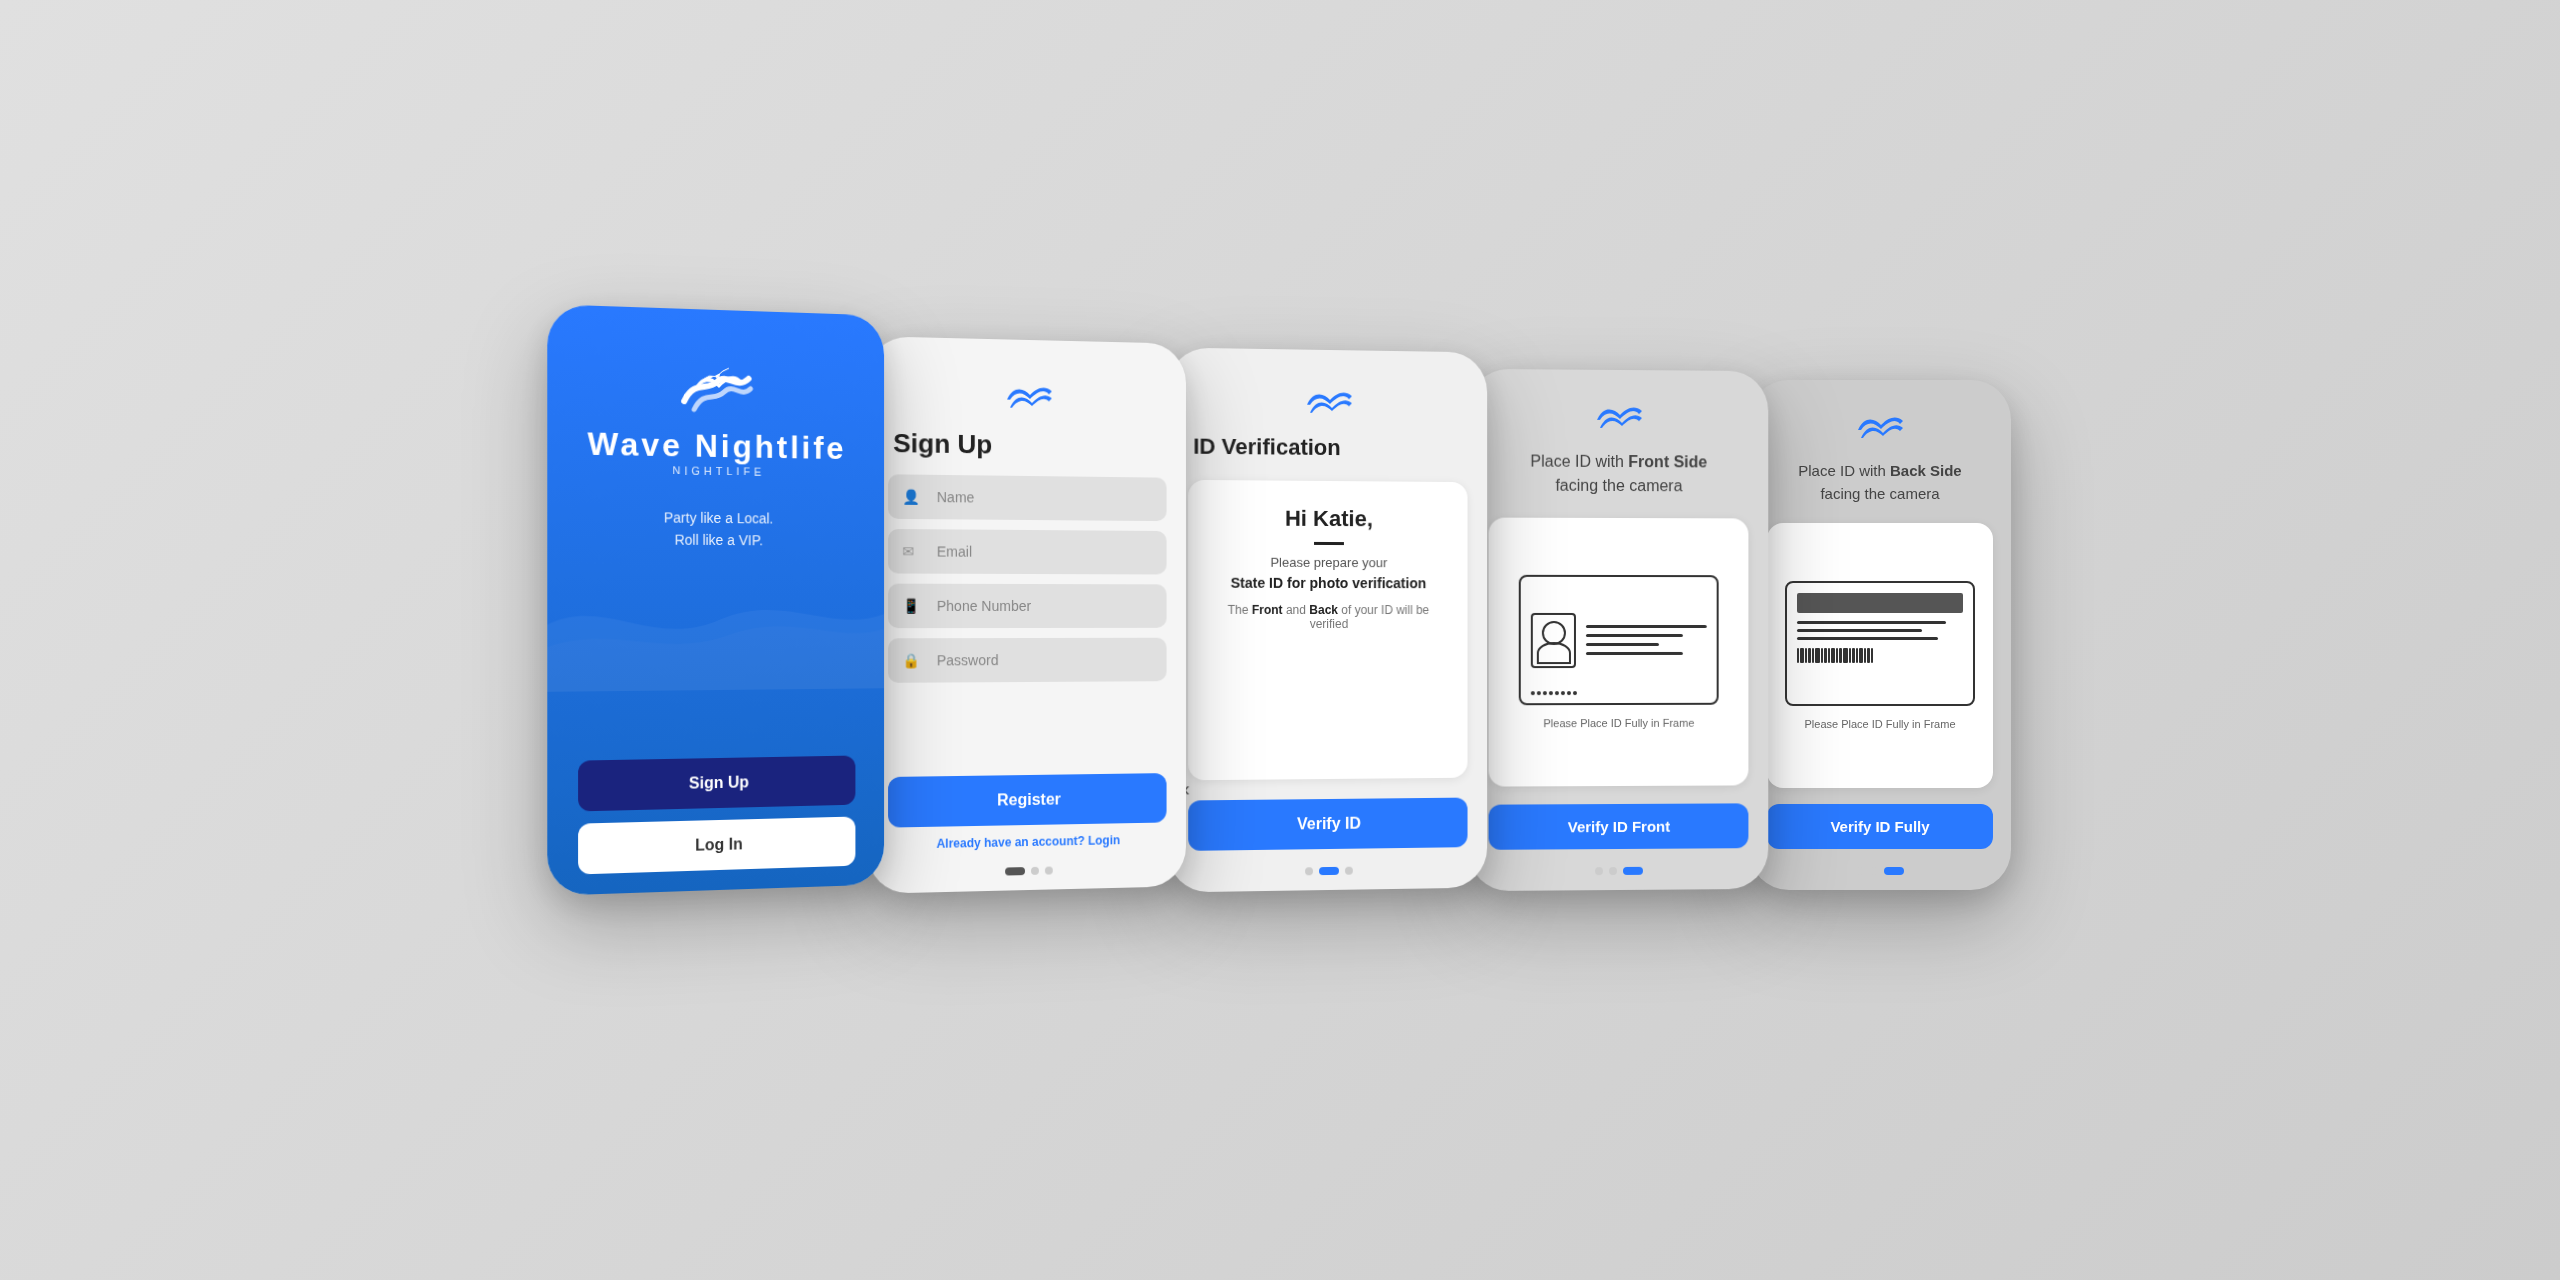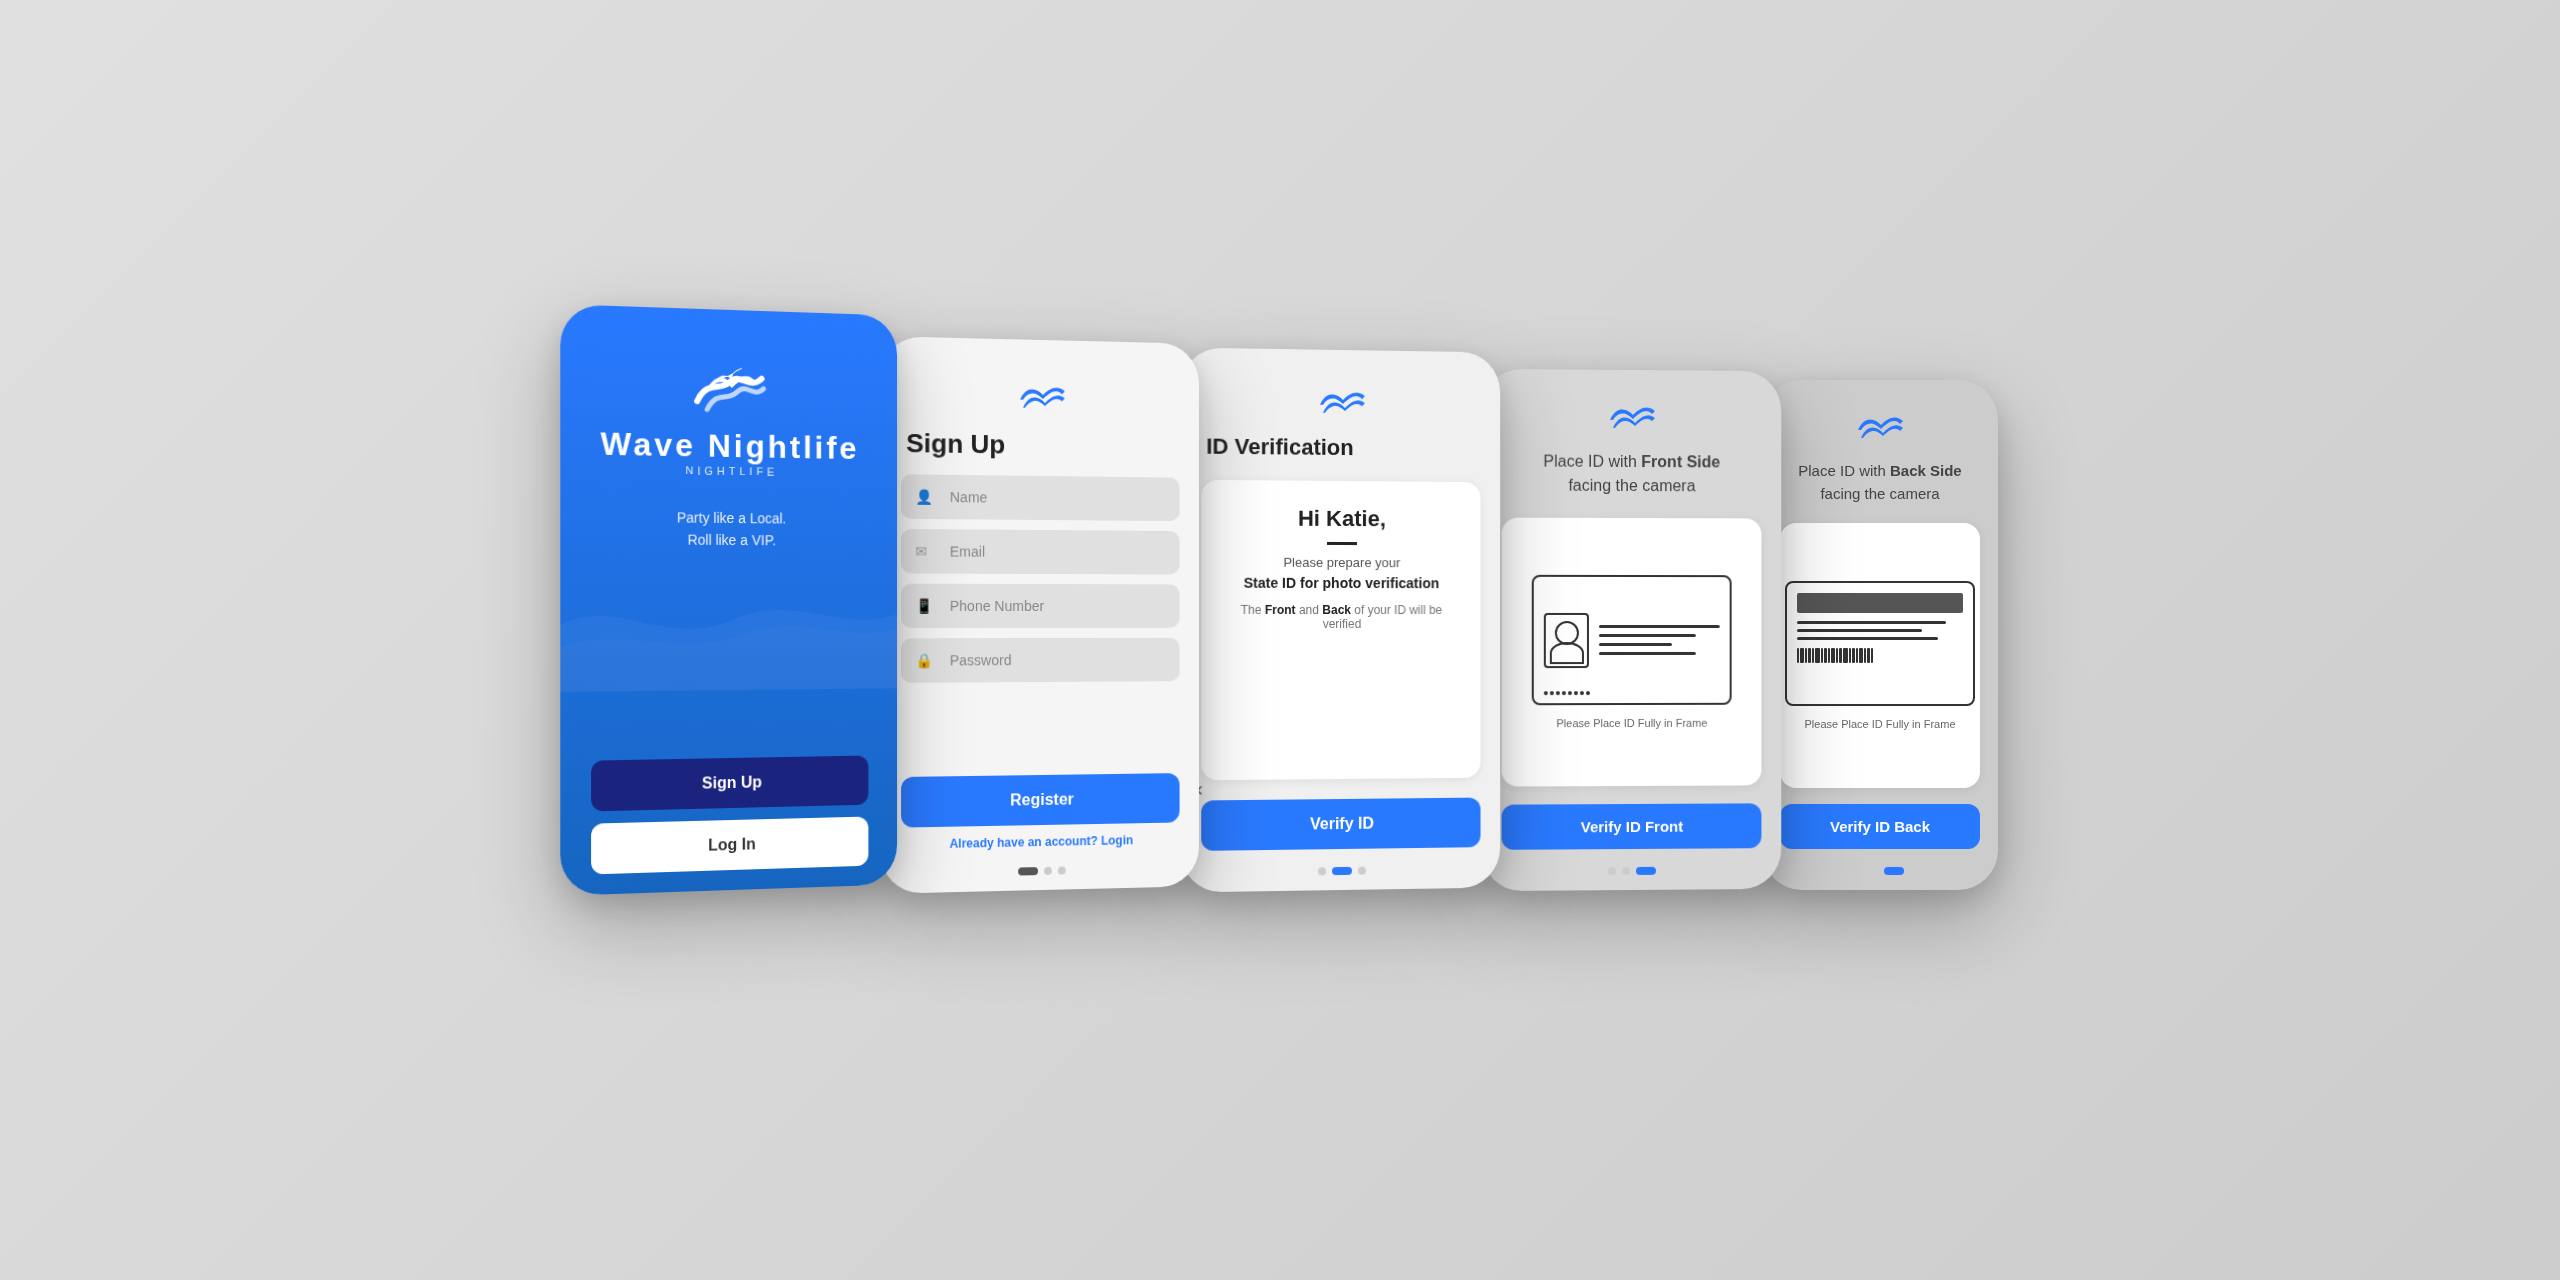--- a/index.html
+++ b/index.html
@@ -67,21 +67,21 @@
     .card-4 {
       width: 300px;
       height: 520px;
       background: #d8d8d8;
       z-index: 2;
       margin-right: -20px;
       transform: perspective(1200px) rotateY(2deg);
     }
 
     .card-5 {
-      width: 236px;
+      width: 262px;
       height: 510px;
       background: #cccccc;
       z-index: 1;
       transform: perspective(1200px) rotateY(0deg);
     }
 
     
     .card-1 .logo-area {
       display: flex;
       flex-direction: column;
@@ -756,21 +756,21 @@
           <div class="barcode-bar" style="width:2px;"></div>
           <div class="barcode-bar" style="width:4px;"></div>
           <div class="barcode-bar" style="width:2px;"></div>
           <div class="barcode-bar" style="width:3px;"></div>
           <div class="barcode-bar" style="width:2px;"></div>
         </div>
       </div>
       <div class="id-frame-text">Please Place ID Fully in Frame</div>
     </div>
 
-    <button class="verify-btn">Verify ID Back</button>
+    <button class="verify-btn">Verify ID Fully</button>
 
     <div class="dots">
       <div class="dot"></div>
       <div class="dot"></div>
       <div class="dot active2"></div>
     </div>
   </div>
 
 </div>
 

